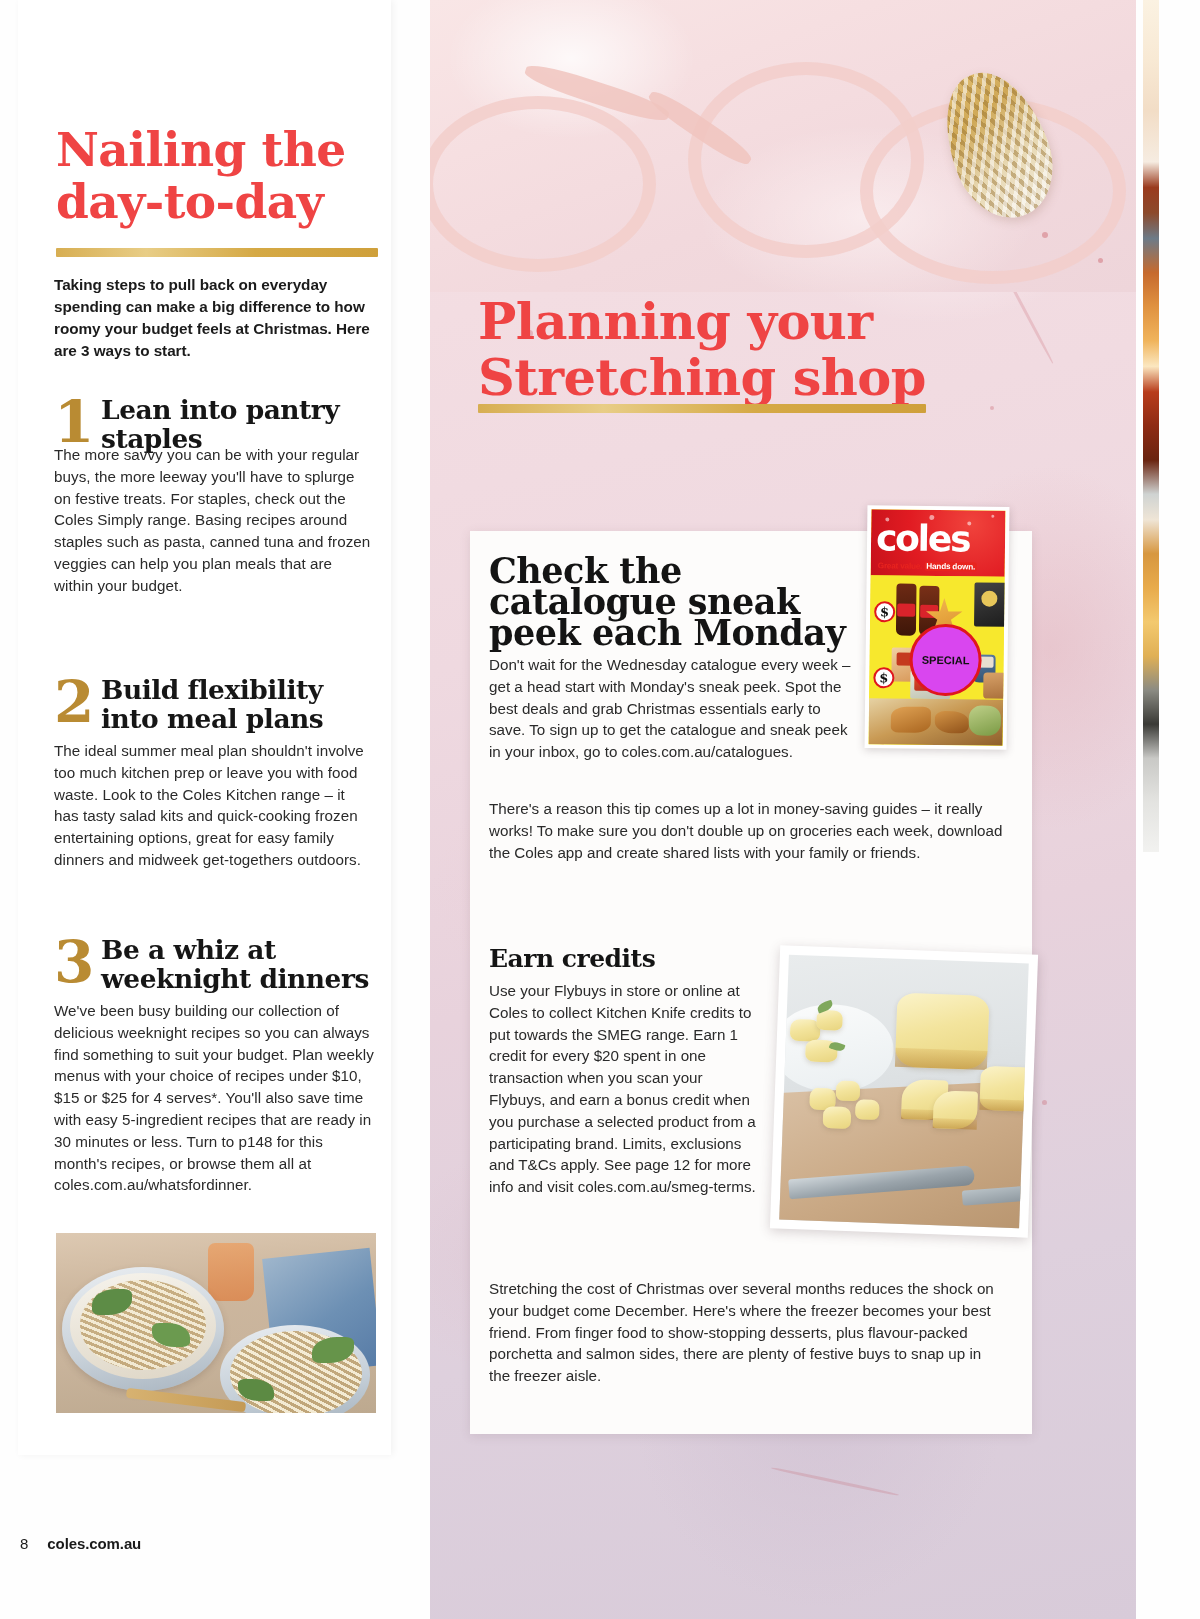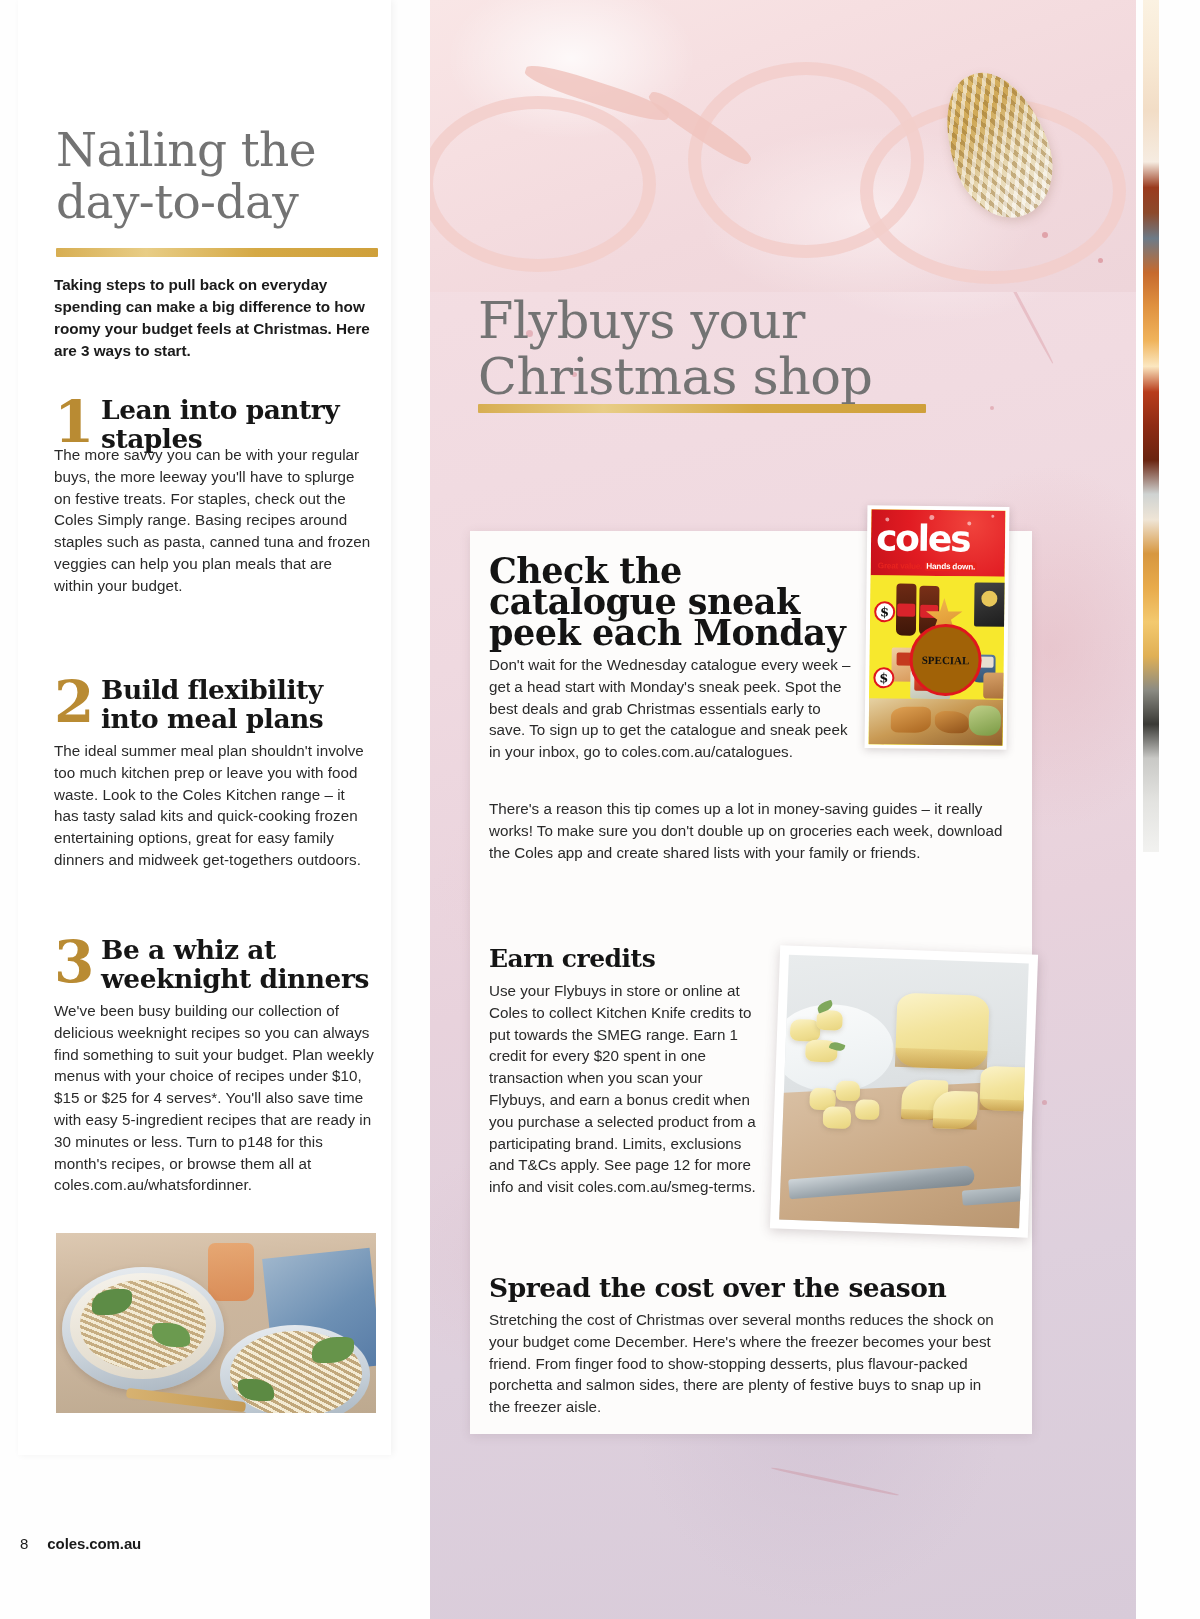--- a/index.html
+++ b/index.html
@@ -70,21 +70,21 @@
   }
 
   
   .left-card{
     position:absolute;left:18px;top:0;width:373px;height:1455px;
     background:#fff;box-shadow:2px 0 7px rgba(0,0,0,.05);
   }
 
   
   .display{
-    font-family:"DejaVu Serif", serif;font-weight:400;color:#737373;
+    font-family:"DejaVu Serif", serif;font-weight:700;color:#ef4444;
     letter-spacing:-.6px;
   }
   .body-copy{
     font-family:"Liberation Sans", sans-serif;
     font-size:15.2px;line-height:21.8px;color:#2a2a2a;letter-spacing:.05px;
   }
   .intro-copy{
     font-family:"Liberation Sans", sans-serif;font-weight:700;
     font-size:15.3px;line-height:22px;color:#1b1b1b;letter-spacing:-.05px;
   }
@@ -179,22 +179,22 @@
   .cat-body{position:absolute;left:0;top:66px;right:0;bottom:0;background:#f7e82d;}
   .cat-tile{position:absolute;border-radius:2px;overflow:hidden;}
   .dollar{
     position:absolute;width:21px;height:21px;border-radius:50%;
     background:#fff;border:2.4px solid #e0161d;color:#111;
     font-family:"DejaVu Serif", serif;font-weight:700;font-size:13px;
     line-height:17px;text-align:center;box-sizing:border-box;
   }
   .special{
     position:absolute;left:40px;top:48px;width:66px;height:66px;border-radius:50%;
-    background:#a16207;border:3px solid #e0161d;
-    font-family:Liberation Serif, serif;font-weight:700;font-size:11px;
+    background:#d946ef;border:3px solid #e0161d;
+    font-family:Liberation Sans, sans-serif;font-weight:700;font-size:11px;
     color:#111;display:flex;align-items:center;justify-content:center;
   }
   .star{
     position:absolute;left:55px;top:22px;width:38px;height:38px;
     background:linear-gradient(160deg,#f3b94e,#d98f2e);
     clip-path:polygon(50% 0%,61% 35%,98% 35%,68% 57%,79% 91%,50% 70%,21% 91%,32% 57%,2% 35%,39% 35%);
   }
   .cat-strip{position:absolute;left:0;right:0;bottom:0;height:46px;
     background:linear-gradient(160deg,#e6d2a4,#c99a54 45%,#8e5f2c);}
 
@@ -311,21 +311,21 @@
       <div class="bowl" style="left:182px;top:146px;width:36px;height:22px;background:#5c8a43;border-radius:20% 60% 20% 60%;"></div>
       <div style="position:absolute;left:70px;top:162px;width:120px;height:10px;background:linear-gradient(90deg,#d7b271,#c49a55);transform:rotate(7deg);border-radius:4px;"></div>
     </div>
   </div>
 
   <div class="footer">
     <span class="pg">8</span>
     <span class="site">coles.com.au</span>
   </div>
 
-  <div class="display hl-right">Flybuys your Christmas shop</div>
+  <div class="display hl-right">Planning your Stretching shop</div>
 
   <div class="gold-rule" id="rule-right"></div>
 
 
   <div class="white-card">
 
     <div class="sec" style="left:19px;top:24px;width:366px;">
       <div class="sec-head" style="font-size:35px;line-height:31px;">Check the catalogue sneak peek each Monday</div>
       <div class="sec-body" style="margin-top:6px;">Don't wait for the Wednesday catalogue every week – get a head start with Monday's sneak peek. Spot the best deals and grab Christmas essentials early to save. To sign up to get the catalogue and sneak peek in your inbox, go to coles.com.au/catalogues.</div>
     </div>
@@ -333,21 +333,20 @@
     <div class="sec" style="left:19px;top:261px;width:516px;">
       <div class="sec-body" style="margin-top:6px;">There's a reason this tip comes up a lot in money-saving guides – it really works! To make sure you don't double up on groceries each week, download the Coles app and create shared lists with your family or friends.</div>
     </div>
 
     <div class="sec" style="left:19px;top:412px;width:274px;">
       <div class="sec-head" style="font-size:25px;line-height:31px;">Earn credits</div>
       <div class="sec-body" style="margin-top:6px;">Use your Flybuys in store or online at Coles to collect Kitchen Knife credits to put towards the SMEG range. Earn 1 credit for every $20 spent in one transaction when you scan your Flybuys, and earn a bonus credit when you purchase a selected product from a participating brand. Limits, exclusions and T&amp;Cs apply. See page 12 for more info and visit coles.com.au/smeg-terms.</div>
     </div>
 
     <div class="sec" style="left:19px;top:741px;width:516px;">
-      <div class="sec-head" style="font-size:26.5px;line-height:31px;">Spread the cost over the season</div>
       <div class="sec-body" style="margin-top:6px;">Stretching the cost of Christmas over several months reduces the shock on your budget come December. Here's where the freezer becomes your best friend. From finger food to show-stopping desserts, plus flavour-packed porchetta and salmon sides, there are plenty of festive buys to snap up in the freezer aisle.</div>
     </div>
   </div>
 
   <div class="cat-wrap">
     <div class="cat-inner">
       <div class="cat-red">
         <div class="cat-sparkle" style="left:14px;top:8px;width:4px;height:4px;"></div>
         <div class="cat-sparkle" style="left:58px;top:5px;width:5px;height:5px;"></div>
         <div class="cat-sparkle" style="left:96px;top:11px;width:4px;height:4px;"></div>

